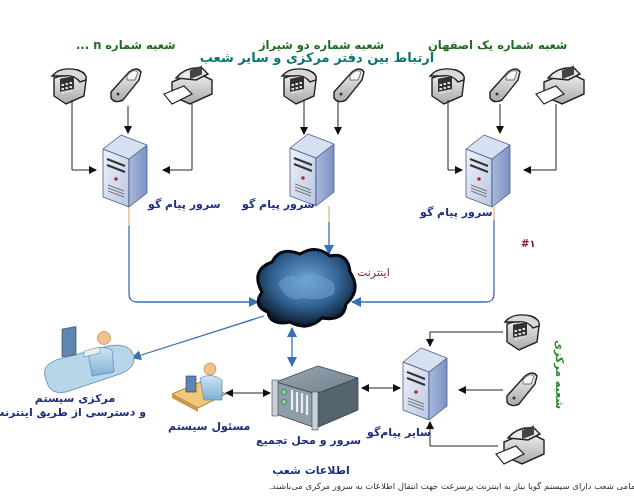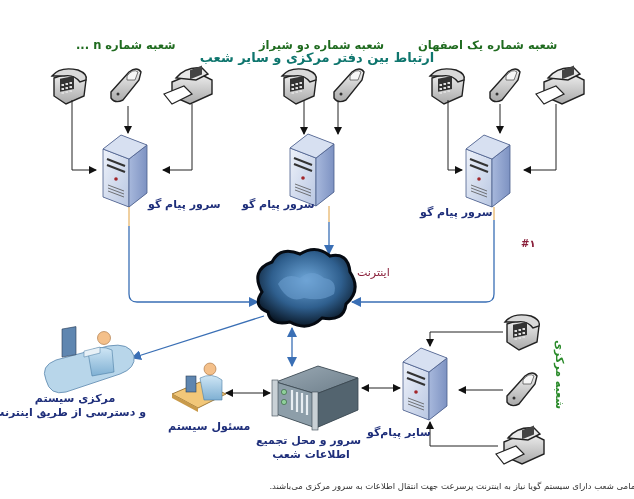--- a/index.html
+++ b/index.html
@@ -180,34 +180,34 @@
       <rect x="62" y="340" width="14" height="28" fill="#5f86b0" stroke="#2a3f58" stroke-width="0.6" transform="skewY(-10)"></rect>
       <path d="M88,352 Q100,344 112,350 L114,372 L92,376 Z" fill="url(#personG)" stroke="#4c7ea4" stroke-width="0.6"></path>
       <circle cx="104" cy="338" r="6.5" fill="#f4c08a" stroke="#a46b36" stroke-width="0.6"></circle>
       <rect x="84" y="372" width="16" height="6" fill="#e8f1f7" stroke="#4c7ea4" stroke-width="0.5" transform="skewY(-14)"></rect>
     </g>
   </g>
 </svg>
 
 <div class="txt title">ارتباط بین دفتر مرکزی و سایر شعب</div>
 
-<div class="txt branch" style="left:418px;">شعبه شماره یک اصفهان</div>
+<div class="txt branch" style="left:428px;">شعبه شماره یک اصفهان</div>
 <div class="txt branch" style="left:259px;">شعبه شماره دو شیراز</div>
 <div class="txt branch" style="left:76px;">شعبه شماره n ...</div>
 
 <div class="txt srv-label" style="left:148px; top:198px;">سرور پیام گو</div>
 <div class="txt srv-label" style="left:242px; top:198px;">سرور پیام گو</div>
 <div class="txt srv-label" style="left:420px; top:206px;">سرور پیام گو</div>
 <div class="txt num" style="left:521px; top:238px;">#۱</div>
 
 <div class="txt inet" style="left:357px; top:266px;">اینترنت</div>
 
 <div class="txt srv-label" style="left:367px; top:426px;">سایر پیام‌گو</div>
 <div class="txt srv-label" style="left:256px; top:434px; width:110px; text-align:left;">سرور و محل تجمیع</div>
-<div class="txt srv-label" style="left:256px; top:448px; width:110px; text-align:center;">اطلاعات شعب</div>
+<div class="txt srv-label" style="left:256px; top:464px; width:110px; text-align:center;">اطلاعات شعب</div>
 <div class="txt srv-label" style="left:168px; top:420px; color:#1e2e7a;">مسئول سیستم</div>
 <div class="txt srv-label" style="left:20px; top:392px; width:110px; text-align:center;">مرکزی سیستم</div>
 <div class="txt srv-label" style="left:16px; top:406px; width:130px; text-align:right;">و دسترسی از طریق اینترنت</div>
 
 <div class="central">
   <span>شعبه مرکزی</span>
 </div>
 
 <div class="txt foot">تمامی شعب دارای سیستم گویا نیاز به اینترنت پرسرعت جهت انتقال اطلاعات به سرور مرکزی می‌باشند.</div>
 

